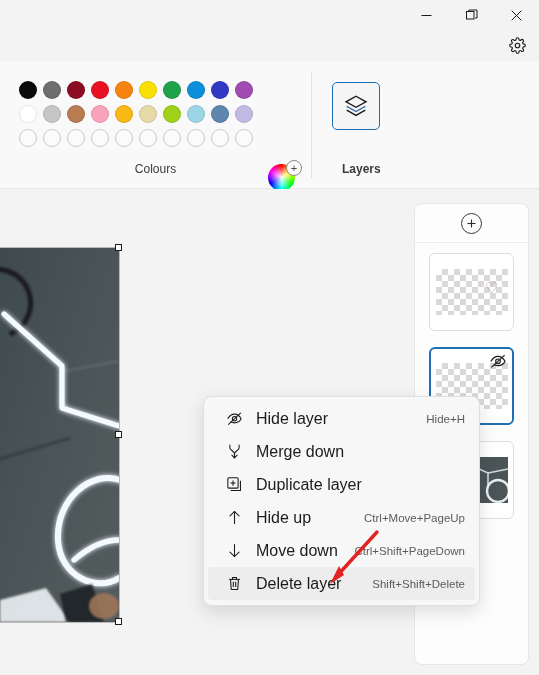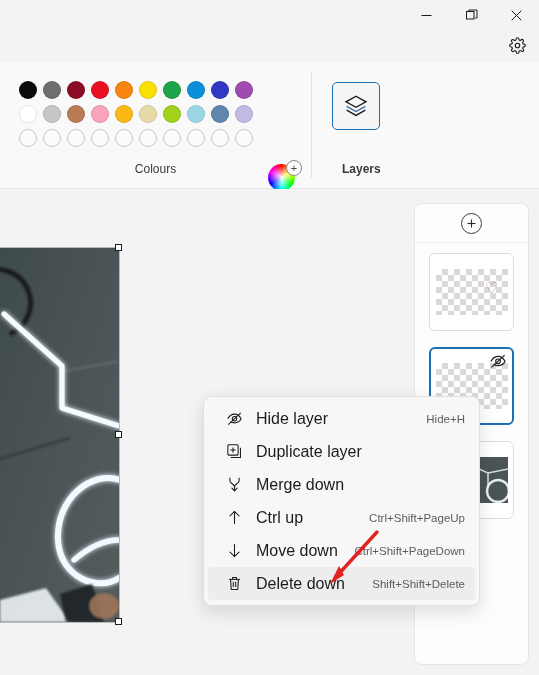--- a/index.html
+++ b/index.html
@@ -533,48 +533,48 @@
             <path d="M21.5 12.5 C19.6 15.9 16.1 18.2 12 18.2 C9.9 18.2 8 17.6 6.4 16.7"></path>
             <circle cx="12" cy="12.4" r="3.1"></circle>
             <line x1="3.2" y1="20.6" x2="20.8" y2="4.2"></line>
           </svg>
         </span>
         <span class="mi-label">Hide layer</span>
         <span class="mi-accel">Hide+H</span>
       </div>
       <div class="menu-item">
         <span class="mi-icon">
+          <svg width="17" height="17" viewBox="0 0 24 24" fill="none" stroke="#1b1b1b" stroke-width="1.5" stroke-linecap="round">
+            <path d="M5.5 3 V7 C5.5 10.5 12 11.5 12 15.2 V20.5"></path>
+            <path d="M18.5 3 V7 C18.5 10.5 12 11.5 12 15.2"></path>
+            <path d="M8.3 17.2 L12 21 L15.7 17.2"></path>
+          </svg>
+        </span>
+        <span class="mi-label">Merge down</span>
+      </div>
+      <div class="menu-item">
+        <span class="mi-icon">
           <svg width="17" height="17" viewBox="0 0 24 24" fill="none" stroke="#1b1b1b" stroke-width="1.5">
             <rect x="2.6" y="2.6" width="14.5" height="14.5" rx="1.4"></rect>
             <path d="M6.6 20.4 H20.4 V6.6"></path>
             <line x1="9.9" y1="6.2" x2="9.9" y2="13.6"></line>
             <line x1="6.2" y1="9.9" x2="13.6" y2="9.9"></line>
           </svg>
         </span>
         <span class="mi-label">Duplicate layer</span>
       </div>
       <div class="menu-item">
         <span class="mi-icon">
           <svg width="17" height="17" viewBox="0 0 24 24" fill="none" stroke="#1b1b1b" stroke-width="1.5" stroke-linecap="round">
-            <path d="M5.5 3 V7 C5.5 10.5 12 11.5 12 15.2 V20.5"></path>
-            <path d="M18.5 3 V7 C18.5 10.5 12 11.5 12 15.2"></path>
-            <path d="M8.3 17.2 L12 21 L15.7 17.2"></path>
-          </svg>
-        </span>
-        <span class="mi-label">Merge down</span>
-      </div>
-      <div class="menu-item">
-        <span class="mi-icon">
-          <svg width="17" height="17" viewBox="0 0 24 24" fill="none" stroke="#1b1b1b" stroke-width="1.5" stroke-linecap="round">
             <line x1="12" y1="20.5" x2="12" y2="3.5"></line>
             <path d="M5.6 9.8 L12 3.4 L18.4 9.8"></path>
           </svg>
         </span>
-        <span class="mi-label">Ctrl up</span>
-        <span class="mi-accel">Ctrl+Shift+PageUp</span>
+        <span class="mi-label">Hide up</span>
+        <span class="mi-accel">Ctrl+Move+PageUp</span>
       </div>
       <div class="menu-item">
         <span class="mi-icon">
           <svg width="17" height="17" viewBox="0 0 24 24" fill="none" stroke="#1b1b1b" stroke-width="1.5" stroke-linecap="round">
             <line x1="12" y1="3.5" x2="12" y2="20.5"></line>
             <path d="M5.6 14.2 L12 20.6 L18.4 14.2"></path>
           </svg>
         </span>
         <span class="mi-label">Move down</span>
         <span class="mi-accel">Ctrl+Shift+PageDown</span>
@@ -582,21 +582,21 @@
       <div class="menu-item highlight">
         <span class="mi-icon">
           <svg width="17" height="17" viewBox="0 0 24 24" fill="none" stroke="#1b1b1b" stroke-width="1.5" stroke-linejoin="round">
             <path d="M4.4 6.2 H19.6"></path>
             <path d="M6.4 6.2 L7.4 20.4 H16.6 L17.6 6.2"></path>
             <path d="M9.2 6.2 V3.6 H14.8 V6.2"></path>
             <line x1="10.3" y1="9.6" x2="10.3" y2="17"></line>
             <line x1="13.7" y1="9.6" x2="13.7" y2="17"></line>
           </svg>
         </span>
-        <span class="mi-label">Delete down</span>
+        <span class="mi-label">Delete layer</span>
         <span class="mi-accel">Shift+Shift+Delete</span>
       </div>
     </div>
 
   <svg class="annot-arrow" viewBox="0 0 70 65">
     <g id="annot-g">
       <line x1="57" y1="7" x2="16" y2="52" stroke="#e32222" stroke-width="3.4" stroke-linecap="round"></line>
       <polygon points="10,59 24,50 19,41" fill="#e32222"></polygon>
     </g>
   </svg>

